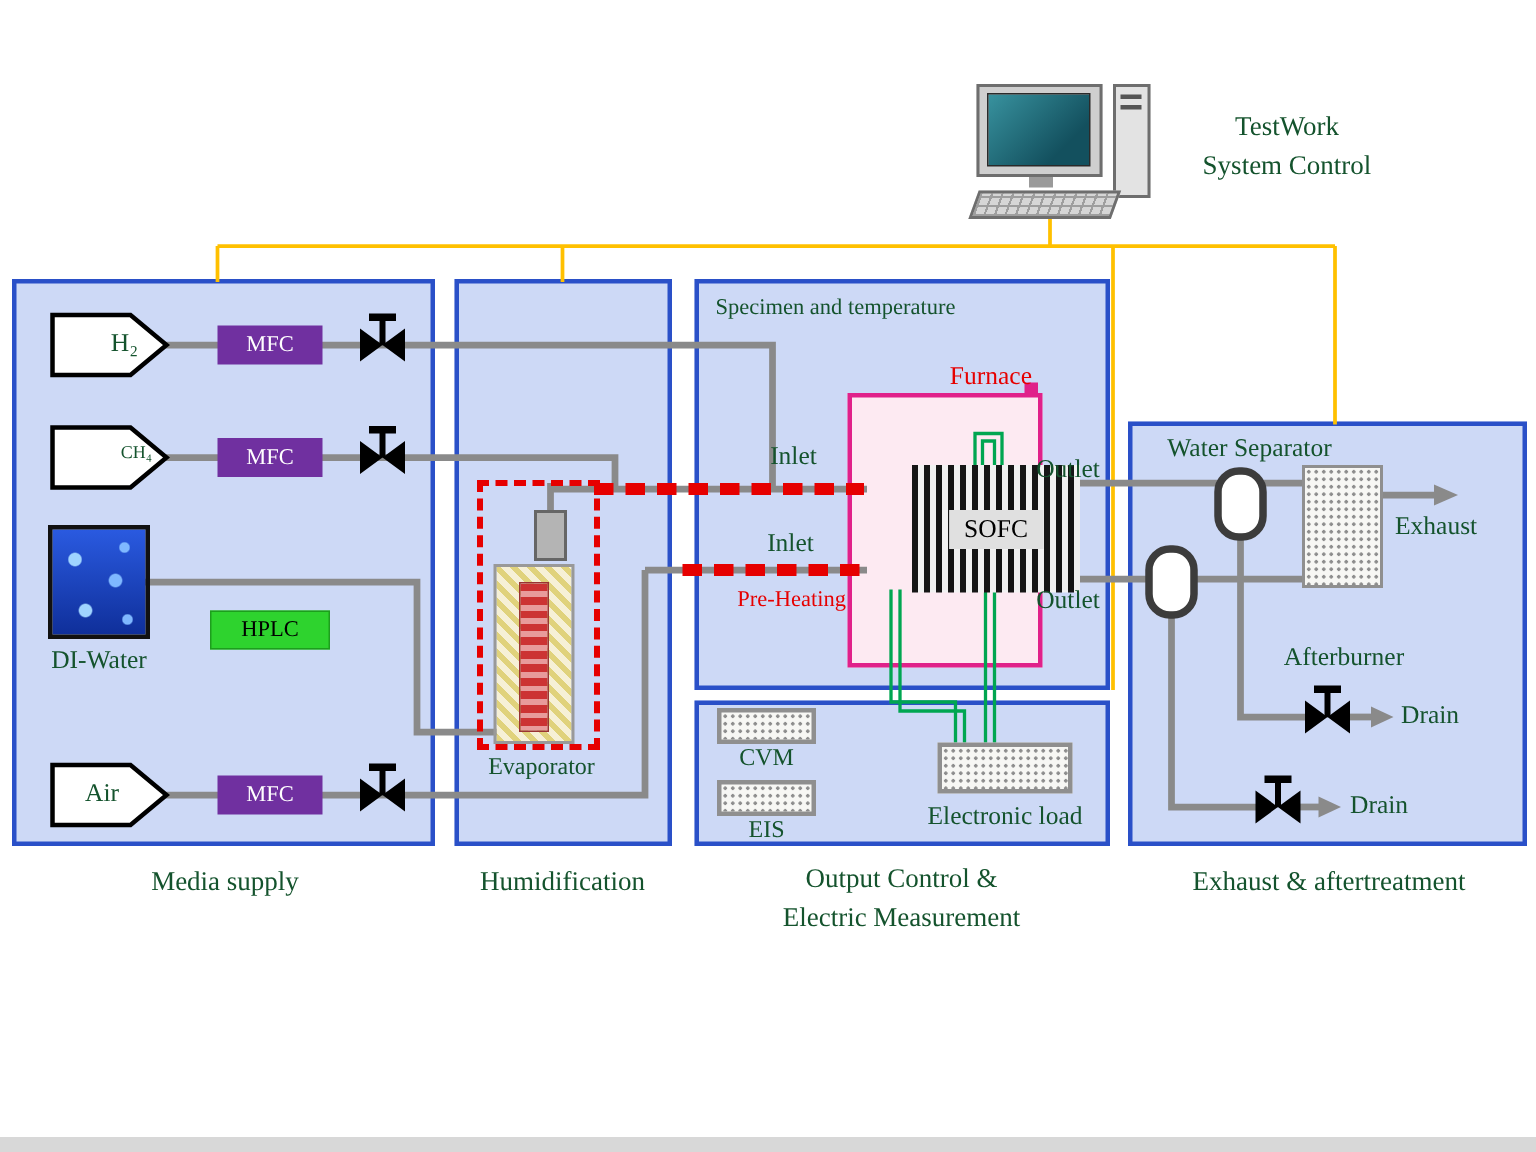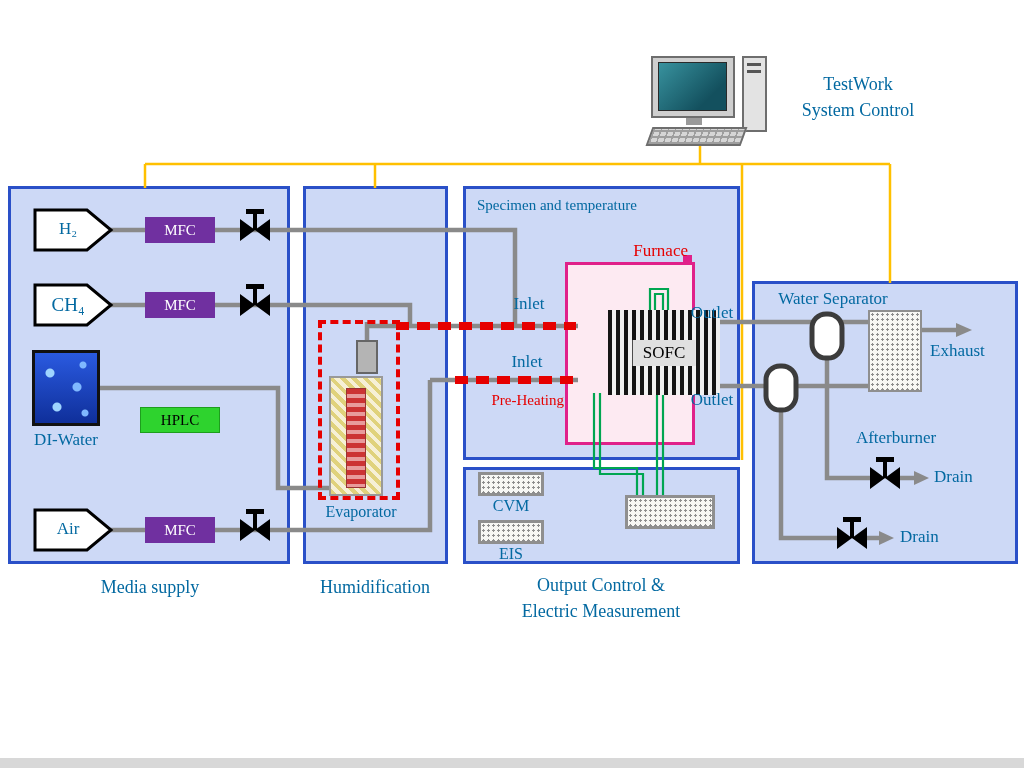--- a/index.html
+++ b/index.html
@@ -1,20 +1,20 @@
 <!DOCTYPE html>
 <html><head>
 <meta charset="utf-8">
 <style>
   html,body{margin:0;padding:0;background:#fff;}
   #canvas{position:relative;width:1024px;height:768px;background:#ffffff;overflow:hidden;
           font-family:"Liberation Serif","DejaVu Serif",serif;}
   .abs{position:absolute;}
   .secbox{position:absolute;background:#cdd9f6;border:3px solid #2a50c8;box-sizing:border-box;}
-  .lbl{position:absolute;color:#0369a1;white-space:nowrap;font-family:"Liberation Serif","DejaVu Serif",serif;}
+  .lbl{position:absolute;color:#14532d;white-space:nowrap;font-family:"Liberation Serif","DejaVu Serif",serif;}
   .center{text-align:center;}
   .mfc{position:absolute;background:#7030a0;color:#fff;display:flex;align-items:center;justify-content:center;
        font-size:15px;box-sizing:border-box;}
   .hplc{position:absolute;background:#2ed32e;color:#000;display:flex;align-items:center;justify-content:center;
        font-size:15px;border:1px solid #1d9e1d;box-sizing:border-box;}
   .dotbox{position:absolute;background-color:#f7f7f4;box-sizing:border-box;
        background-image:radial-gradient(#8d8d8d 1.2px,transparent 1.3px);background-size:5px 5px;
        border:3px solid #8f8f8f;}
   .red{color:#e60000;text-align:right;}
   svg{position:absolute;left:0;top:0;}
@@ -101,22 +101,22 @@
       <use href="#valve" x="852" y="538"></use>
     </g>
 
     <g fill="#ffffff" stroke="#000000" stroke-width="3">
       <polygon points="35,210 87,210 111,230 87,250 35,250"></polygon>
       <polygon points="35,285 87,285 111,305 87,325 35,325"></polygon>
       <polygon points="35,510 87,510 111,530 87,550 35,550"></polygon>
     </g>
   </svg>
 
-  <div class="lbl center" style="left:37px;top:219px;width:62px;height:22px;font-size:17px;">H₂</div>
-  <div class="lbl center" style="left:37px;top:294px;width:62px;height:22px;font-size:19px;">CH₄</div>
+  <div class="lbl center" style="left:37px;top:219px;width:62px;height:22px;font-size:17px;padding-left:15px;">H₂</div>
+  <div class="lbl center" style="left:37px;top:294px;width:62px;height:22px;font-size:12px;padding-left:23px;">CH₄</div>
   <div class="lbl center" style="left:37px;top:519px;width:62px;height:22px;font-size:17px;">Air</div>
 
   <div class="mfc" style="left:145px;top:217px;width:70px;height:26px;">MFC</div>
   <div class="mfc" style="left:145px;top:292px;width:70px;height:26px;">MFC</div>
   <div class="mfc" style="left:145px;top:517px;width:70px;height:26px;">MFC</div>
   <div class="hplc" style="left:140px;top:394px;width:80px;height:26px;margin-top:13px;">HPLC</div>
 
   <div class="abs" style="left:32px;top:350px;width:68px;height:76px;box-sizing:border-box;border:3px solid #111;
        background-image:radial-gradient(circle at 15px 20px,#9fd4ff 4px,transparent 5px),
                         radial-gradient(circle at 42px 34px,#7fb8ff 4px,transparent 5px),
@@ -147,20 +147,21 @@
   <div class="lbl center" style="left:496px;top:352px;width:62px;height:20px;font-size:17px;">Inlet</div>
   <div class="lbl center" style="left:681px;top:303px;width:62px;height:20px;font-size:17px;">Outlet</div>
   <div class="lbl center" style="left:681px;top:390px;width:62px;height:20px;font-size:17px;">Outlet</div>
   <div class="lbl center red" style="left:460px;top:392px;width:104px;height:18px;font-size:15px;">Pre-Heating</div>
 
   <div class="dotbox" style="left:478px;top:472px;width:66px;height:24px;"></div>
   <div class="lbl center" style="left:478px;top:497px;width:66px;height:20px;font-size:16px;">CVM</div>
   <div class="dotbox" style="left:478px;top:520px;width:66px;height:24px;"></div>
   <div class="lbl center" style="left:478px;top:545px;width:66px;height:20px;font-size:16px;">EIS</div>
   <div class="dotbox" style="left:625px;top:495px;width:90px;height:34px;"></div>
+  <div class="lbl center" style="left:596px;top:534px;width:148px;height:22px;font-size:17px;">Electronic load</div>
 
   <div class="lbl center" style="left:757px;top:289px;width:152px;height:20px;font-size:17px;">Water Separator</div>
   <div class="dotbox" style="left:868px;top:310px;width:54px;height:82px;border-width:2px;"></div>
   <div class="lbl center" style="left:848px;top:401px;width:96px;height:20px;font-size:17px;margin-top:27px;">Afterburner</div>
   <div class="lbl" style="left:930px;top:341px;width:80px;height:22px;font-size:17px;">Exhaust</div>
   <div class="lbl" style="left:934px;top:467px;width:60px;height:22px;font-size:17px;">Drain</div>
   <div class="lbl" style="left:900px;top:527px;width:60px;height:22px;font-size:17px;">Drain</div>
 
   <div class="abs" style="left:651px;top:56px;width:84px;height:62px;background:#cfcfcf;border:2px solid #6e6e6e;box-sizing:border-box;"></div>
   <div class="abs" style="left:658px;top:62px;width:69px;height:49px;background:linear-gradient(135deg,#38929e 0%,#13505e 75%);border:1px solid #2a2a2a;box-sizing:border-box;"></div>
@@ -170,16 +171,17 @@
   <div class="abs" style="left:747px;top:70px;width:14px;height:3px;background:#555;"></div>
   <div class="abs" style="left:649px;top:127px;width:95px;height:19px;background:#d6d6d6;border:2px solid #6e6e6e;box-sizing:border-box;transform:skewX(-20deg);
        background-image:repeating-linear-gradient(90deg,#9e9e9e 0 1.5px,transparent 1.5px 7px),repeating-linear-gradient(0deg,#9e9e9e 0 1.5px,transparent 1.5px 6px);"></div>
   <div class="lbl center" style="left:770px;top:74px;width:176px;height:26px;font-size:18px;">TestWork</div>
   <div class="lbl center" style="left:770px;top:100px;width:176px;height:26px;font-size:18px;">System Control</div>
 
   <div class="lbl center" style="left:302px;top:577px;width:146px;height:24px;font-size:18px;">Humidification</div>
   <div class="lbl center" style="left:30px;top:577px;width:240px;height:24px;font-size:18px;">Media supply</div>
   <div class="lbl center" style="left:468px;top:575px;width:266px;height:24px;font-size:18px;">Output Control &amp;</div>
   <div class="lbl center" style="left:468px;top:601px;width:266px;height:24px;font-size:18px;">Electric Measurement</div>
+  <div class="lbl center" style="left:762px;top:577px;width:248px;height:24px;font-size:18px;">Exhaust &amp; aftertreatment</div>
 
   <div class="abs" style="left:0;top:758px;width:1024px;height:10px;background:#d8d8d8;"></div>
 
 </div>
 
 </body></html>

